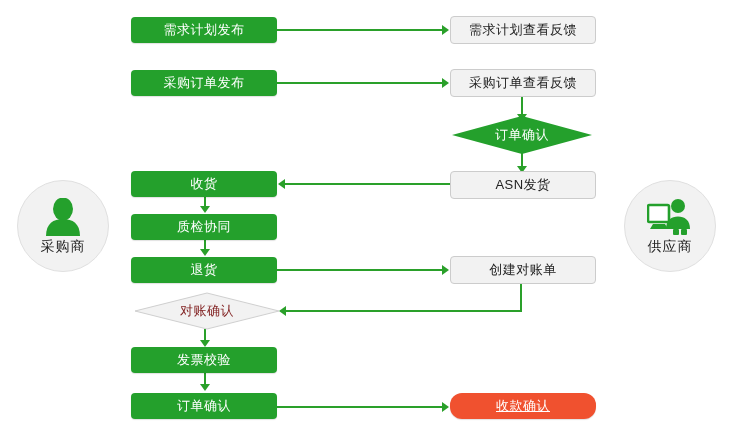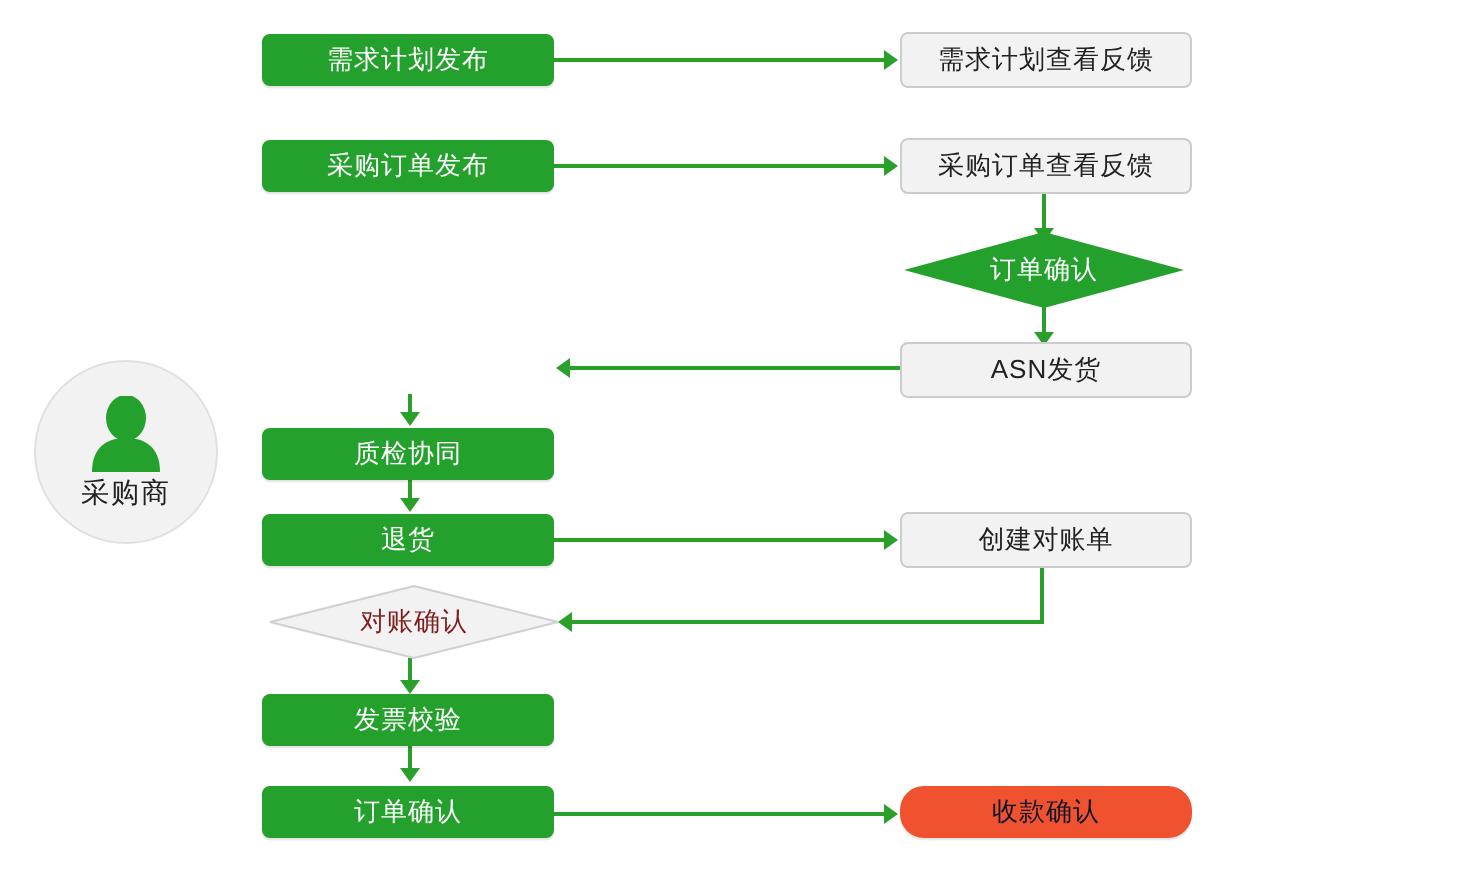--- a/index.html
+++ b/index.html
@@ -28,23 +28,24 @@
     box-shadow:0 1px 1px rgba(0,0,0,0.12);
   }
   .node.gray{
     background:#f2f2f2;
     color:#222222;
     border:1px solid #cccccc;
     border-radius:4px;
   }
   .node.orange{
     background:#f0512f;
-    color:#0f172a;
+    color:#ffffff;
     border-radius:12px;
     box-shadow:0 1px 1px rgba(0,0,0,0.12);
+    text-decoration:underline;
   }
 
   
   .diamond{
     position:absolute;
     z-index:3;
   }
   .diamond svg{display:block;}
   .diamond .dlabel{
     position:absolute;
@@ -147,20 +148,23 @@
     <svg width="140" height="38" viewBox="0 0 140 38">
       <polygon points="70,0 140,19 70,38 0,19" fill="#24a02c"></polygon>
     </svg>
     <span class="dlabel">订单确认</span>
   </div>
 
   <div class="node gray" style="left:450px;top:171px;width:146px;height:28px;">
     <span>ASN发货</span>
   </div>
 
+  <div class="node green" style="left:131px;top:171px;width:146px;height:26px;">
+    <span>收货</span>
+  </div>
 
   <div class="node green" style="left:131px;top:214px;width:146px;height:26px;">
     <span>质检协同</span>
   </div>
 
   <div class="node green" style="left:131px;top:257px;width:146px;height:26px;">
     <span>退货</span>
   </div>
 
   <div class="node gray" style="left:450px;top:256px;width:146px;height:28px;">
@@ -189,14 +193,27 @@
   <div class="actor" style="left:17px;top:180px;">
     <div class="actor-icon">
       <svg width="40" height="38" viewBox="0 0 40 38">
         <ellipse cx="20" cy="11" rx="10" ry="11.5" fill="#24a02c"></ellipse>
         <path d="M3 38 C3 25.5 10.5 21 20 21 C29.5 21 37 25.5 37 38 Z" fill="#24a02c"></path>
       </svg>
     </div>
     <div class="actor-label">采购商</div>
   </div>
 
+  <div class="actor" style="left:624px;top:180px;">
+    <div class="actor-icon">
+      <svg width="46" height="38" viewBox="0 0 46 38">
+        <rect x="1" y="7" width="21" height="17" rx="1.5" fill="#ffffff" stroke="#24a02c" stroke-width="2.6"></rect>
+        <path d="M6 26 L18 26 L21 31 L3 31 Z" fill="#24a02c"></path>
+        <circle cx="31" cy="8" r="7" fill="#24a02c"></circle>
+        <path d="M19 31 C19 22 24.5 18.5 31 18.5 C37.5 18.5 43 22 43 31 Z" fill="#24a02c"></path>
+        <rect x="26" y="31" width="6" height="6" rx="1" fill="#24a02c"></rect>
+        <rect x="34" y="31" width="6" height="6" rx="1" fill="#24a02c"></rect>
+      </svg>
+    </div>
+    <div class="actor-label">供应商</div>
+  </div>
 
 </div>
 
 </body></html>

